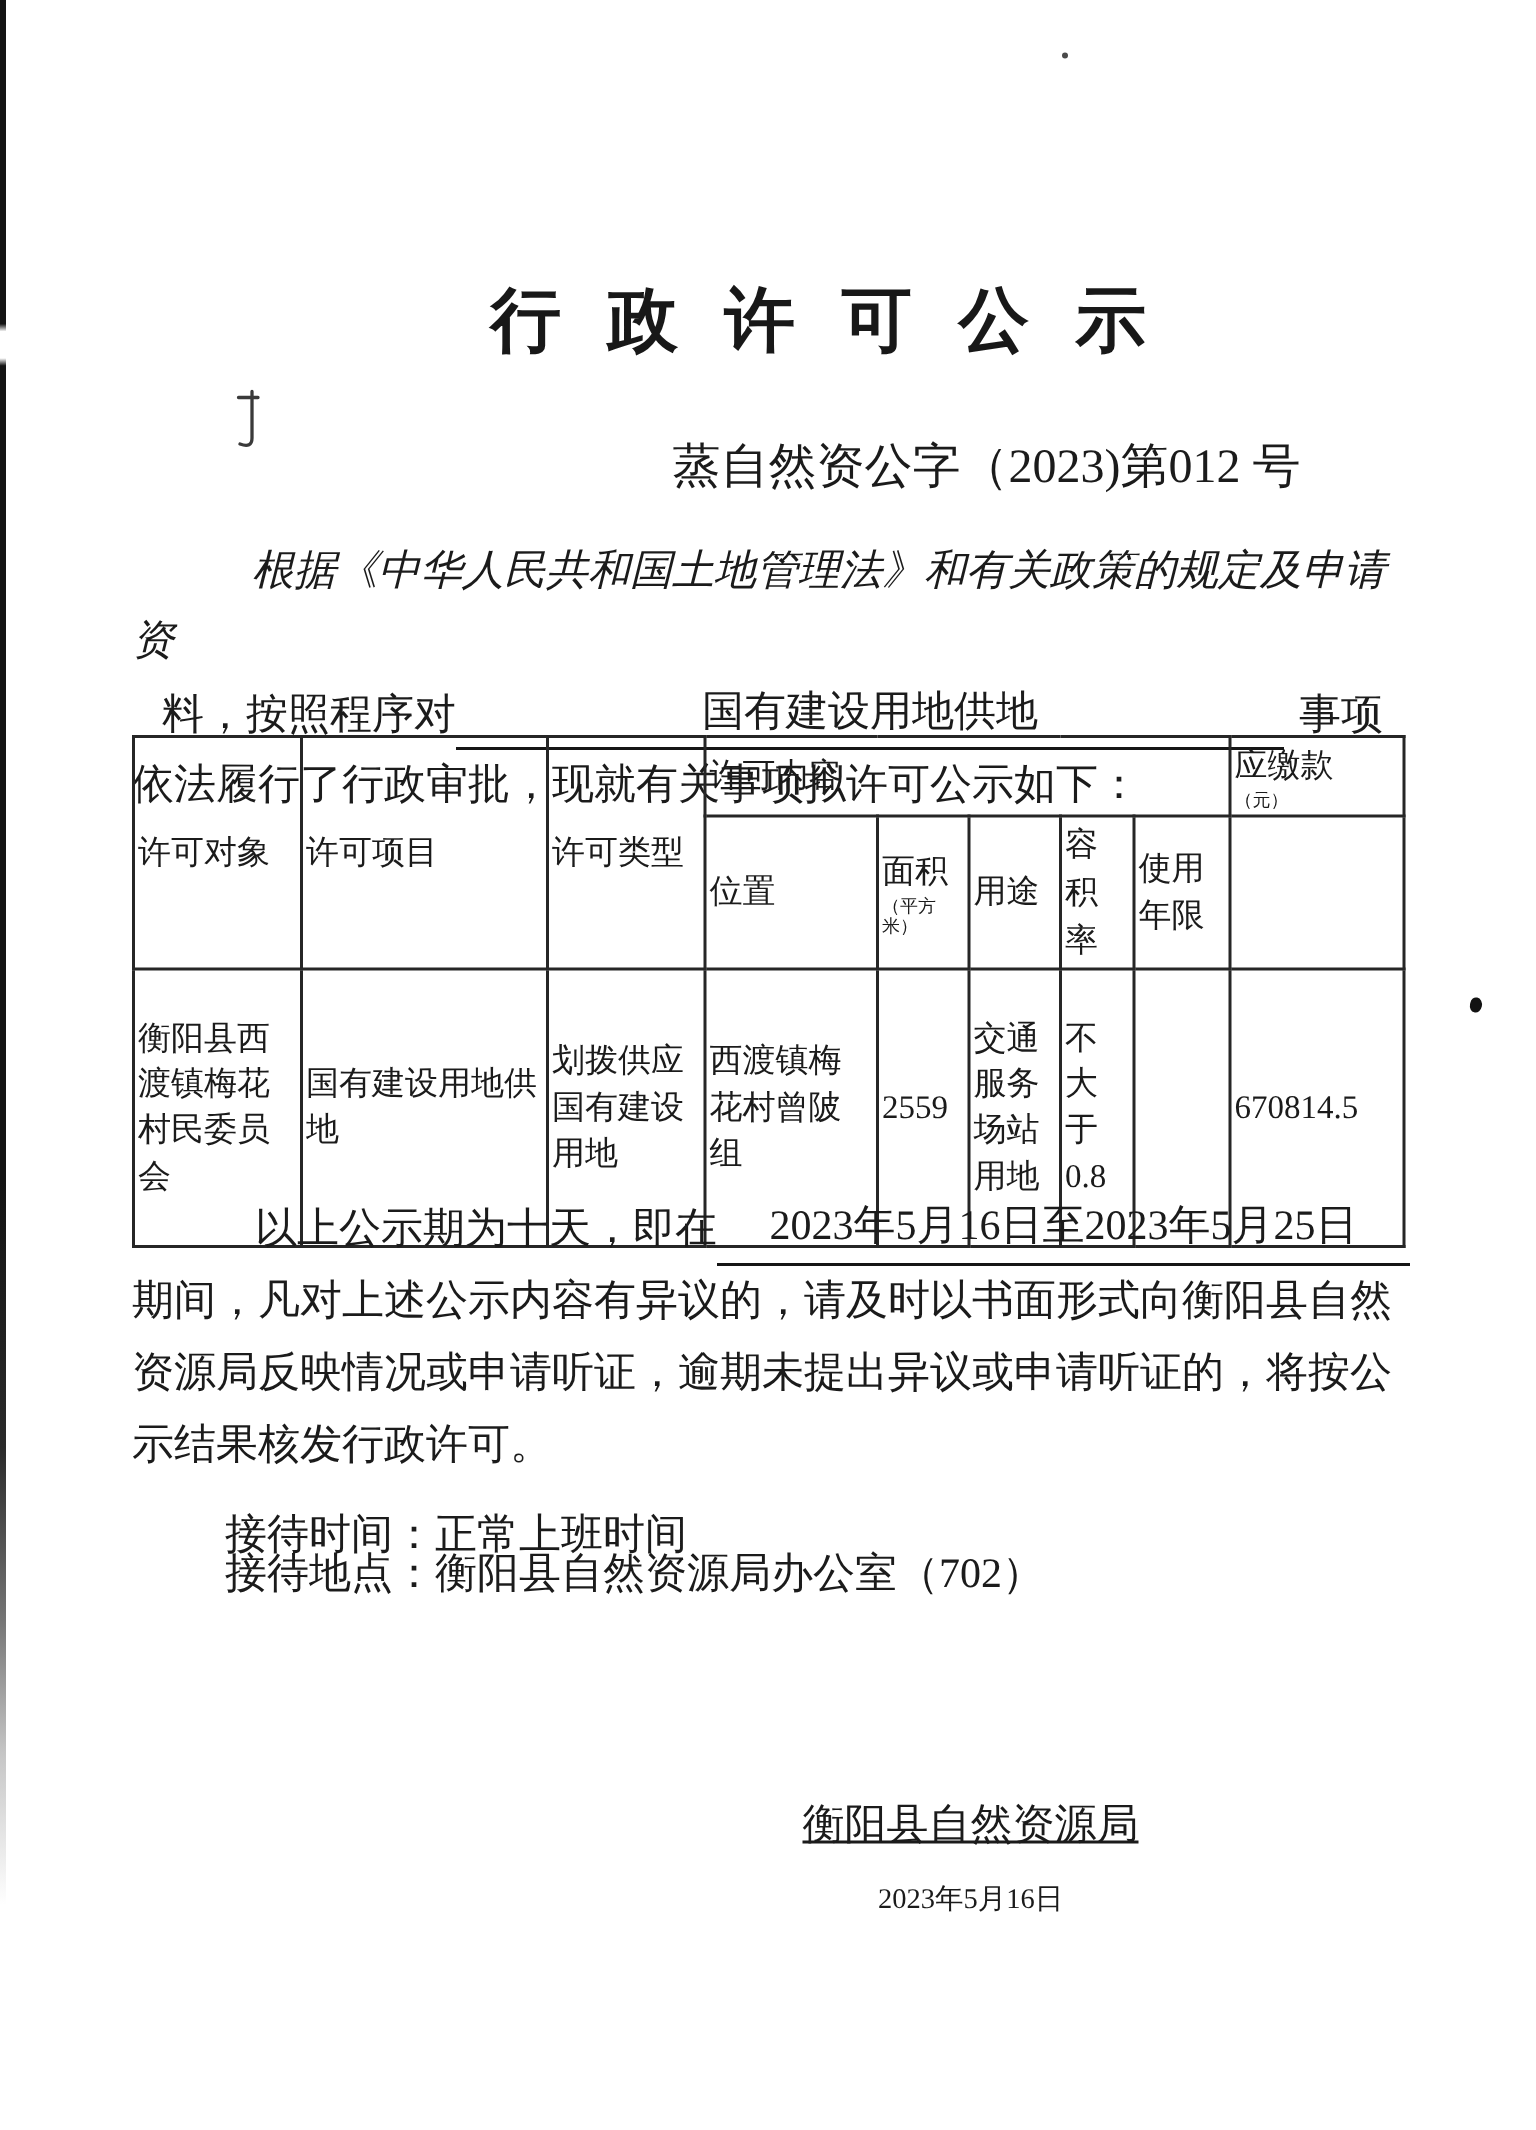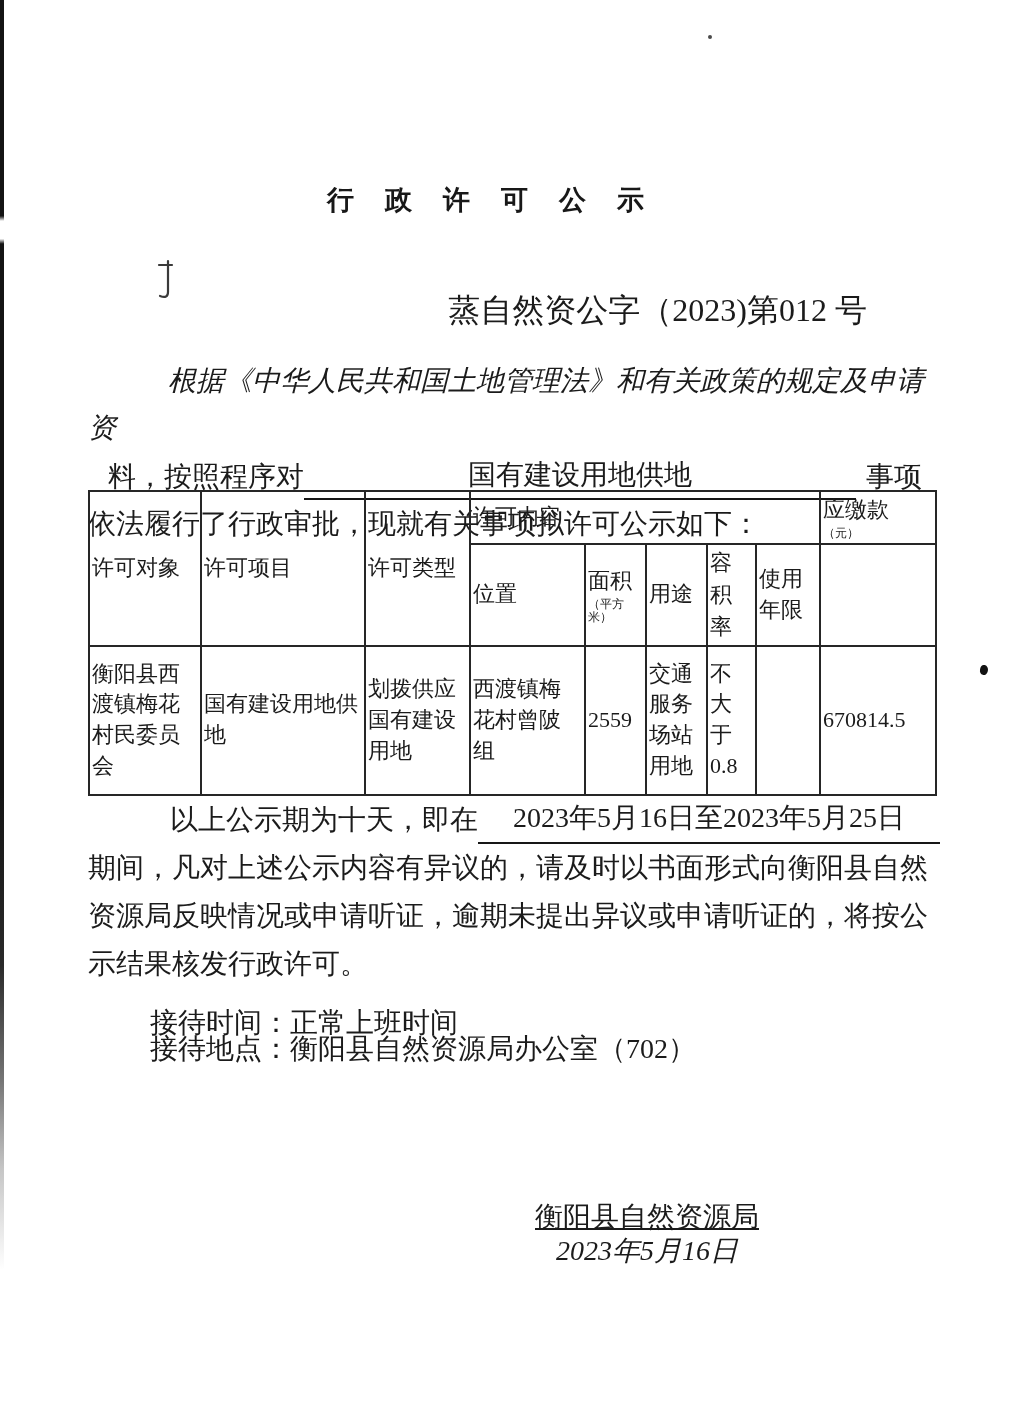--- a/index.html
+++ b/index.html
@@ -32,21 +32,21 @@
     position: absolute; left: 980px; top: 665px; width: 8px; height: 10px;
     background: #121212; border-radius: 45% 55% 50% 50%;
     transform: rotate(12deg);
   }
   .hand-mark { position: absolute; left: 155px; top: 258px; }
 
   
   .doc-title {
     position: absolute; left: 327px; top: 182px;
     font-family: "Liberation Sans", sans-serif;
-    font-size: 27px; font-weight: bold; letter-spacing: 31px;
+    font-size: 47px; font-weight: bold; letter-spacing: 31px;
     white-space: nowrap; color: #181818;
   }
   .doc-number {
     position: absolute; right: 157px; top: 289px;
     font-size: 32px; white-space: nowrap;
   }
 
   
   .para { position: absolute; left: 88px; width: 852px; font-size: 28px; line-height: 47px; }
   .intro { top: 357px; }
@@ -68,33 +68,33 @@
     width: 847px; height: 298px;
   }
   table.permit th, table.permit td {
     border: 2px solid #262626;
     font-weight: normal; text-align: left; vertical-align: middle;
     padding: 2px; font-size: 22px; line-height: 1.4;
     overflow: hidden;
   }
   tr.r1 { height: 53px; }
   tr.r2 { height: 96px; }
-  tr.r3 { height: 149px; border-radius: 15px; }
+  tr.r3 { height: 185px; border-radius: 15px; }
   td.data-cell { font-size: 20px; line-height: 1.5; }
   .unit-small { display: block; font-size: 12px; line-height: 1.1; margin-top: 1px; }
   .vertical-text { display: inline-block; width: 1.1em; line-height: 1.45; }
 
   
   .contact-line { position: absolute; left: 150px; font-size: 28px; white-space: nowrap; }
   .contact-time  { top: 982px; margin-top: 22px; }
   .contact-place { top: 1030px; }
   .contact-phone { top: 1078px; }
   .signature { position: absolute; left: 447px; top: 1200px; width: 400px; text-align: center; }
   .signature .sig-org  { font-size: 28px; line-height: 34px; text-decoration: underline; }
-  .signature .sig-date { font-size: 28px; line-height: 34px; margin-top: 0; font-style: italic; }
+  .signature .sig-date { font-size: 19px; line-height: 34px; margin-top: 16px; }
 </style>
 </head>
 <body>
 
 <div class="page">
 
   <div class="edge-strip"></div>
   <div class="speck-top"></div>
   <div class="ink-blob"></div>
   <div class="hand-mark">

